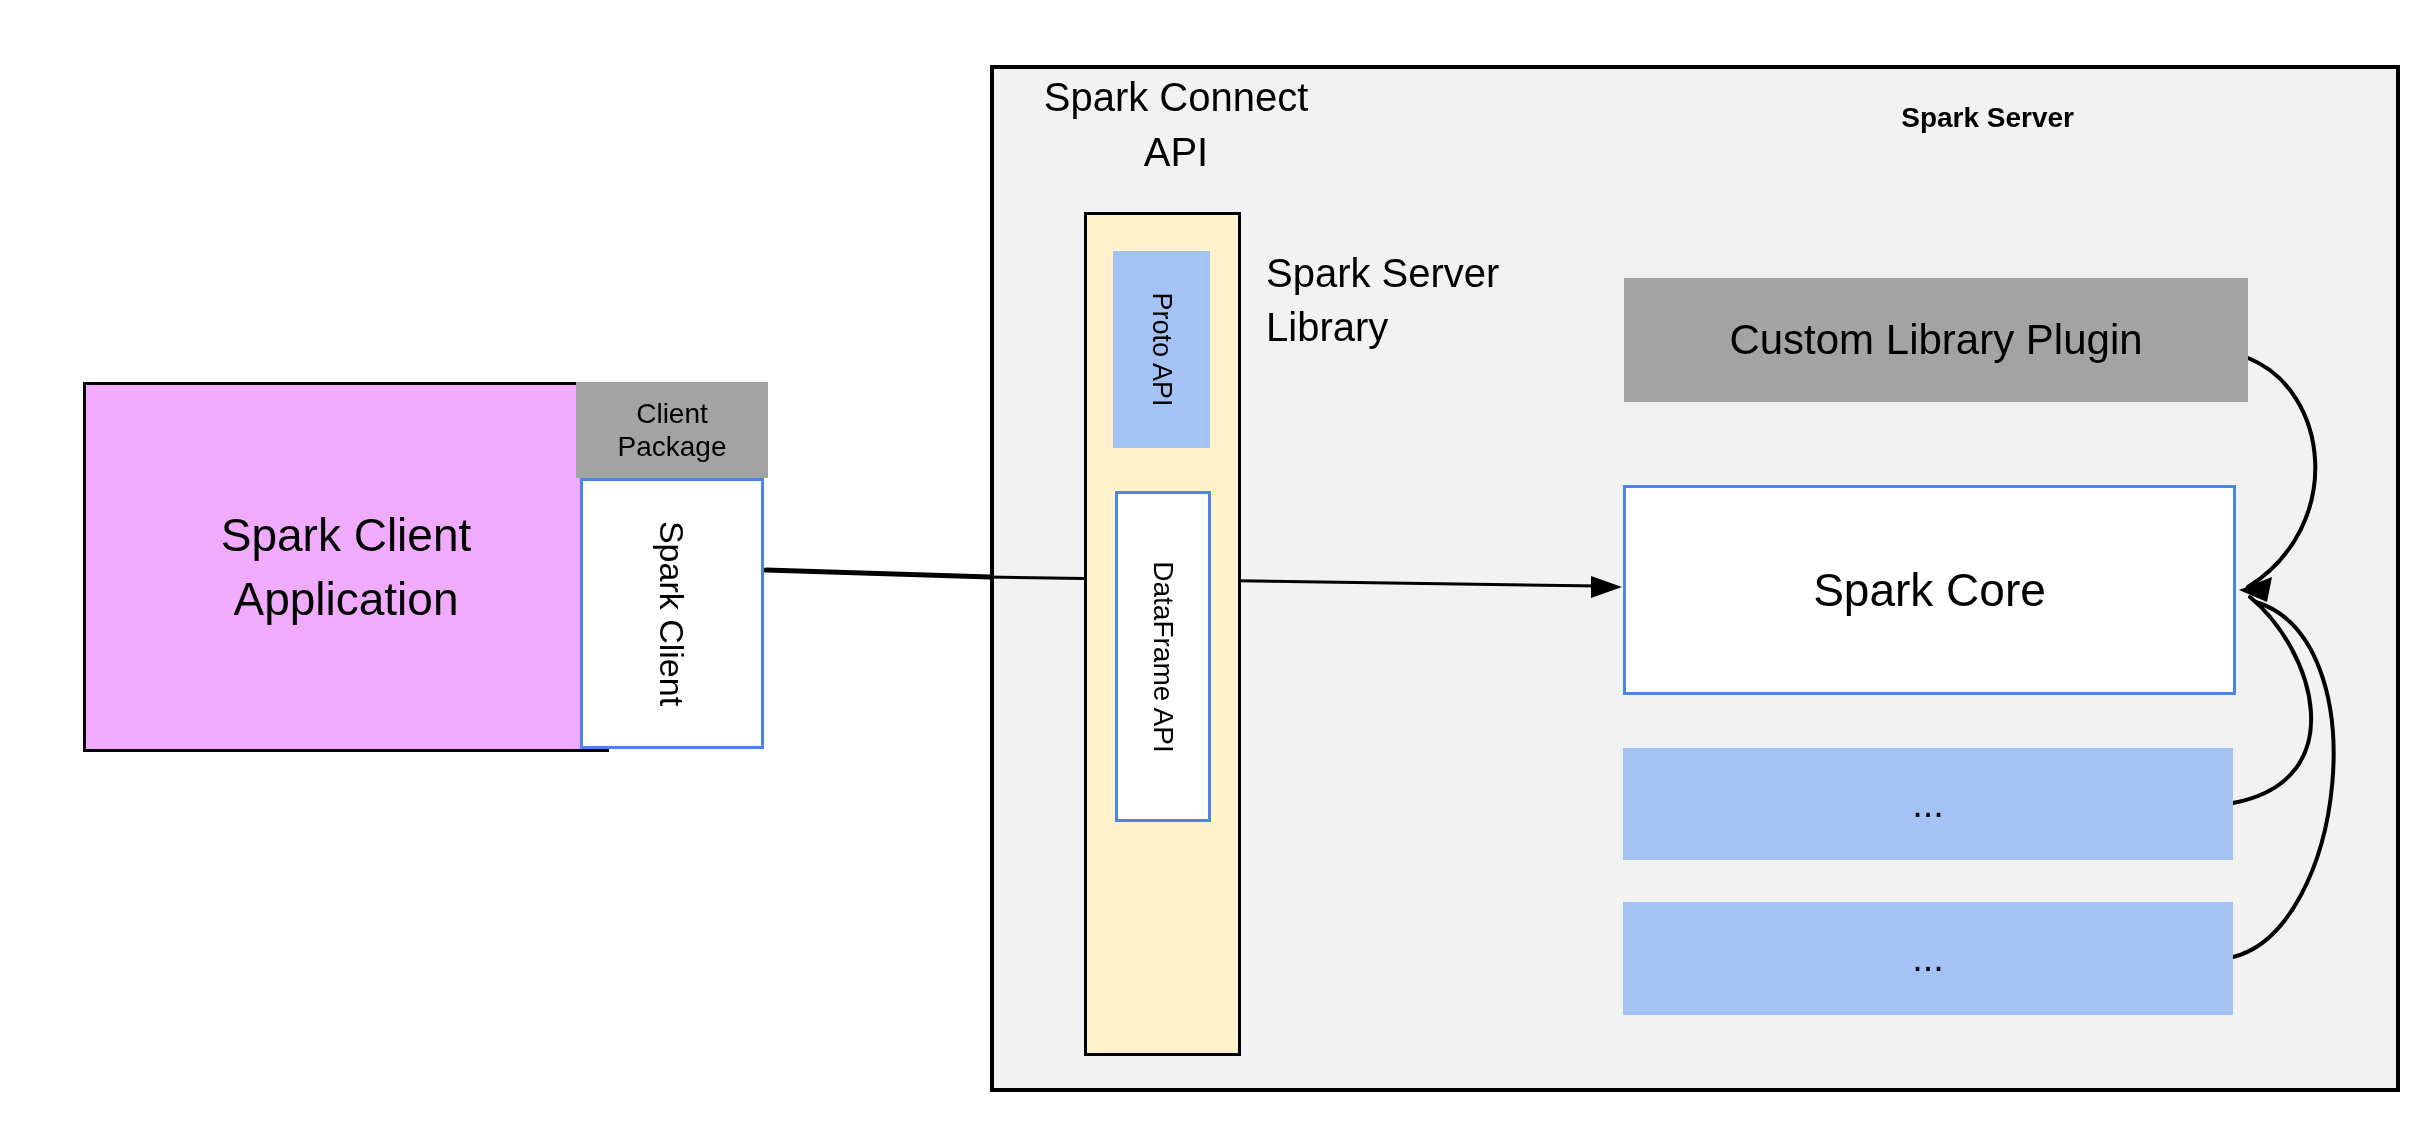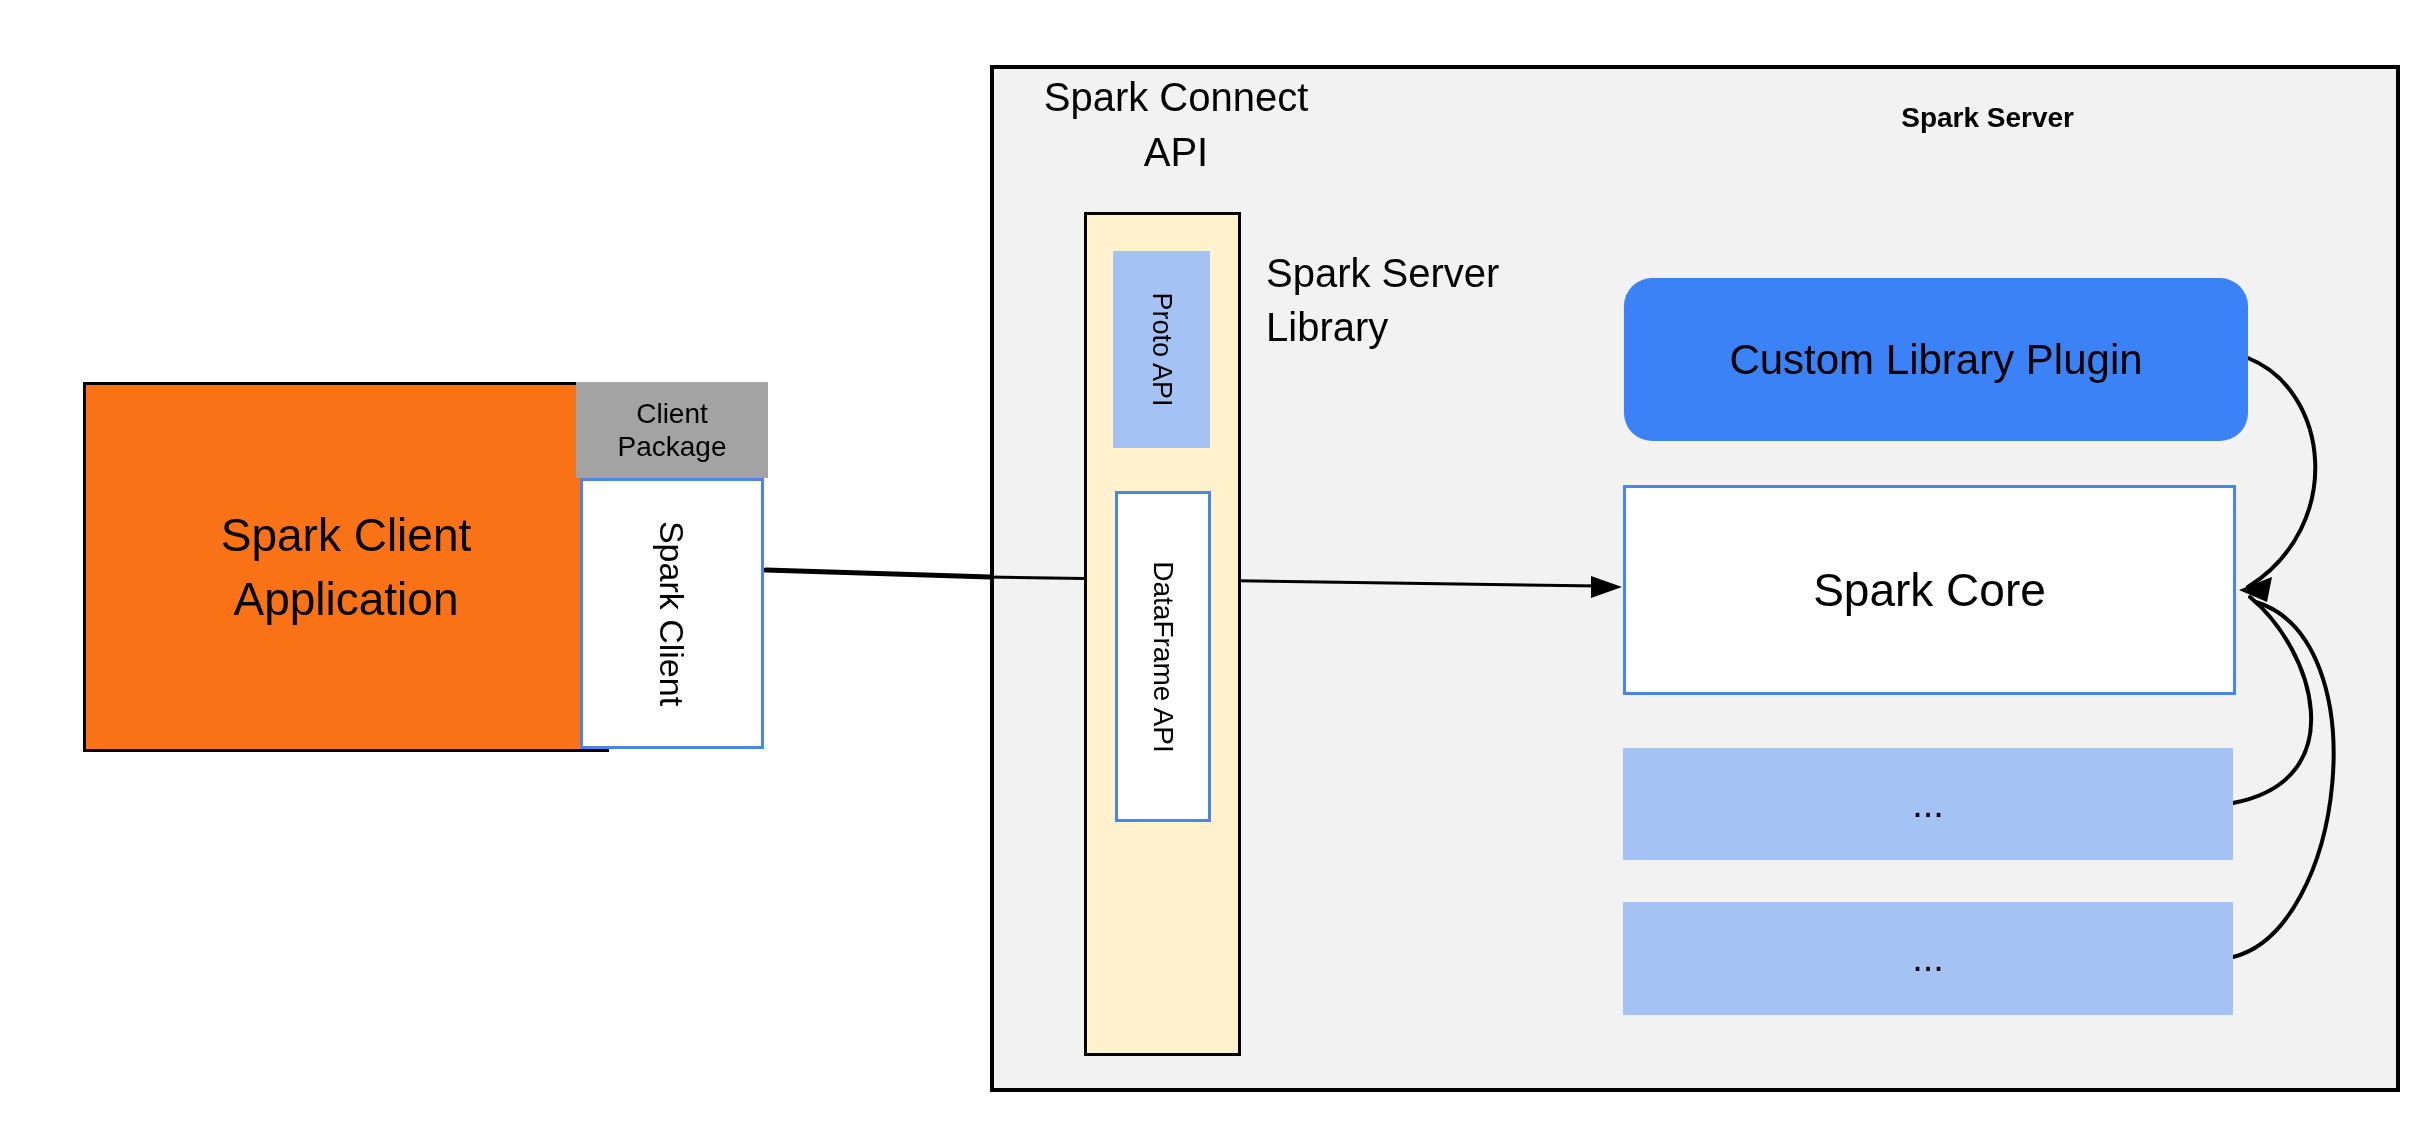--- a/index.html
+++ b/index.html
@@ -24,21 +24,21 @@
   .panel-gray {
     left: 976px; top: 65px; width: 1410px; height: 1027px;
     background: #f2f2f2; border: 4px solid #000000;
   }
 
   .flex-center { display: flex; align-items: center; justify-content: center; }
 
   
   .green-box {
     left: 69px; top: 382px; width: 526px; height: 370px;
-    background: #f97316; border: 3px solid #000000;
+    background: #f0abfc; border: 3px solid #000000;
   }
   .green-box .label {
     width: 380px; text-align: center;
     font-size: 46px; line-height: 64px;
   }
   .package-box {
     left: 562px; top: 382px; width: 192px; height: 96px;
     background: #a3a3a3;
   }
   .package-box .label {
@@ -77,23 +77,22 @@
     left: 1252px; top: 246px; width: 260px;
     text-align: left; font-size: 40px; line-height: 54px;
   }
   .server-title {
     left: 1660px; top: 102px; width: 400px;
     text-align: right; font-size: 28px; font-weight: bold;
   }
 
   
   .clp-box {
-    left: 1610px; top: 278px; width: 624px; height: 163px;
-    background: #3b82f6;
-    border-radius: 28px;
+    left: 1610px; top: 278px; width: 624px; height: 124px;
+    background: #a3a3a3;
   }
   .clp-box .label { font-size: 42px; }
   .core-box {
     left: 1609px; top: 485px; width: 613px; height: 210px;
     background: #ffffff; border: 3px solid #4a86e8; justify-content: center;
   }
   .core-box .label { font-size: 46px; }
   .slot-box-1 {
     left: 1609px; top: 748px; width: 610px; height: 112px;
     background: #a4c2f4;

